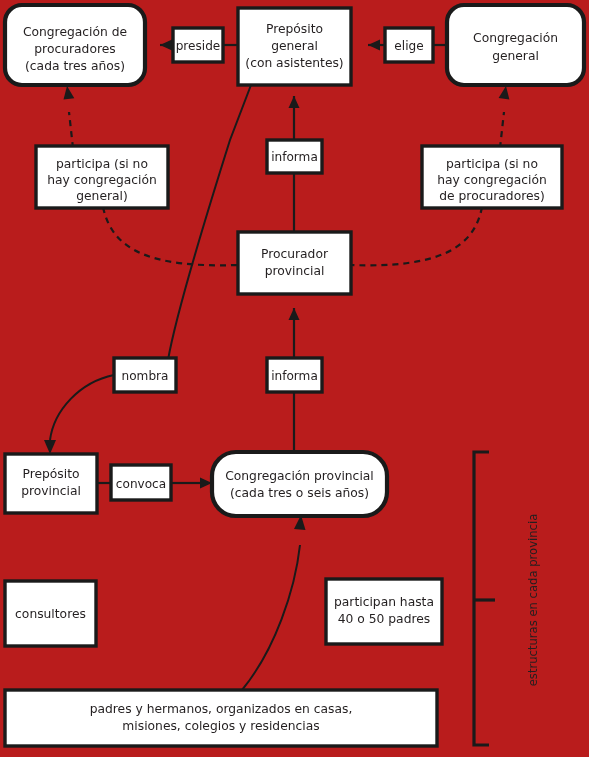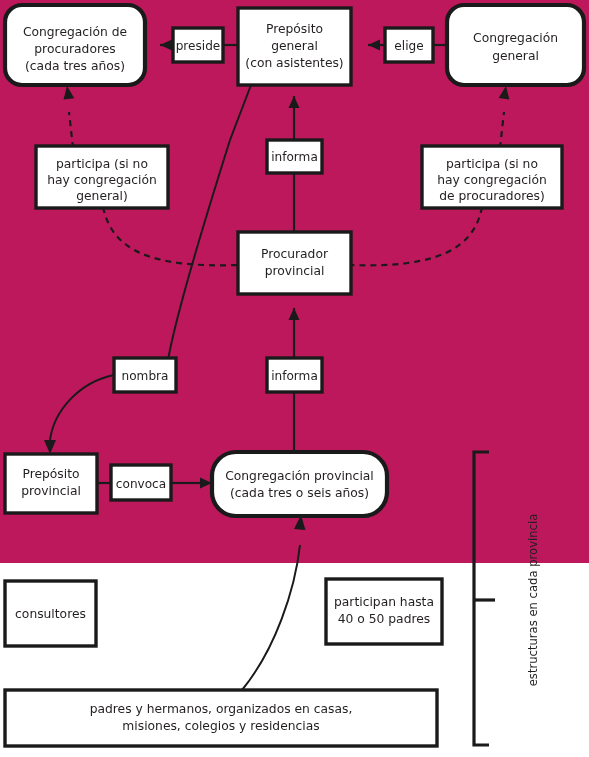--- a/index.html
+++ b/index.html
@@ -9,22 +9,22 @@
   }
   body {
     width: 589px;
     height: 757px;
     overflow: hidden;
     font-family: "DejaVu Sans", "Liberation Sans", sans-serif;
   }
   #diagram-root {
     position: relative;
     width: 589px;
-    height: 563px;
-    background: #be185d;
+    height: 757px;
+    background: #b91c1c;
   }
   svg#diagram-svg {
     position: absolute;
     left: 0;
     top: 0;
     width: 589px;
     height: 757px;
     display: block;
   }
   .node-rect {

